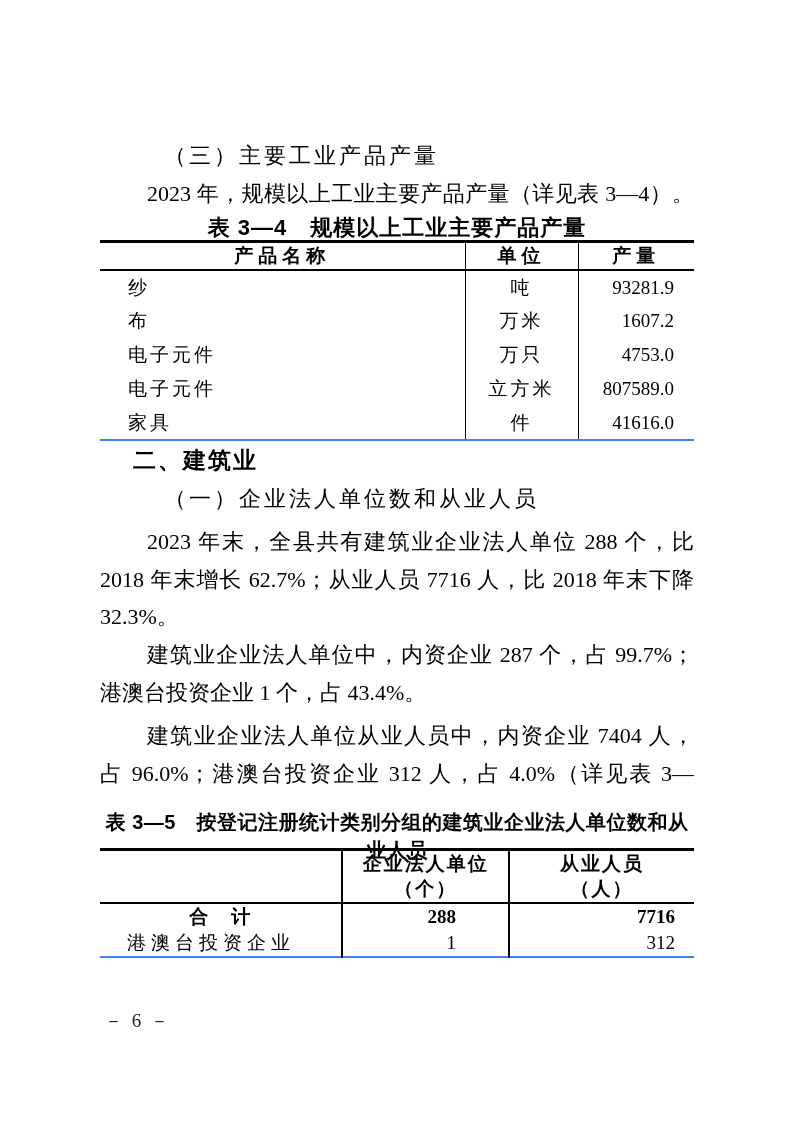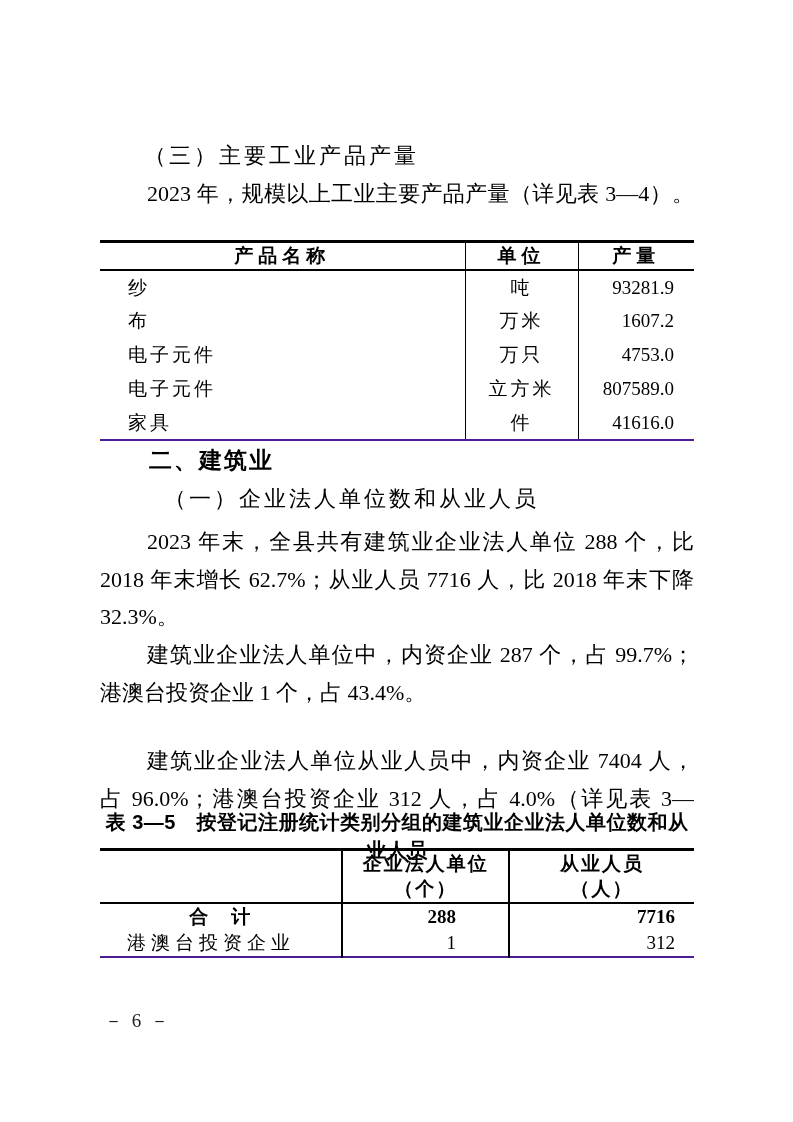--- a/index.html
+++ b/index.html
@@ -28,21 +28,21 @@
   .jl { text-align:justify; text-align-last:justify; text-justify:inter-character; }
   .indent { text-indent:47px; }
 
   
   .t-title { text-align:center; }
   .t34-title { font-size:22px; line-height:30px; letter-spacing:1px; }
   .t35-title { font-size:20px; line-height:28px; letter-spacing:0.5px; }
 
   
   table { position:absolute; left:100px; border-collapse:collapse; table-layout:fixed; }
-  .dtable { width:594px; border-top:3px solid #000; border-bottom:2px solid #4c1d95; }
+  .dtable { width:594px; border-top:3px solid #000; border-bottom:2px solid #3b82f6; }
   .dtable thead tr { border-bottom:2px solid #000; }
   th, td { font-weight:normal; vertical-align:middle; }
 
   
   .t34 th { font-size:19px; letter-spacing:5px; text-align:center; height:27px; }
   .t34 td { font-size:19px; height:34px; }
   .t34 .c1 { width:365px; }
   .t34 .c2 { width:113px; }
   .t34 .c3 { width:116px; }
   .t34 td.c1 { padding-left:28px; letter-spacing:3px; }
@@ -64,26 +64,27 @@
   .t35 tr.total td { font-weight:bold;font-family:Liberation Serif, serif; }
   .t35 tr.total td.c1 { text-align:center; padding-left:0; letter-spacing:2px; }
 
   .page-num { position:absolute; left:104px; top:1008px; font-size:19px; line-height:26px; letter-spacing:2px; color:#222; }
 </style>
 </head>
 <body>
 
 <div class="page">
 
-  <div class="blk kai-heading" style="top:141px; left:144px; width:auto;">（三）主要工业产品产量</div>
+  <div class="blk kai-heading" style="top:141px; left:164px; width:auto;">（三）主要工业产品产量</div>
 
   <div class="blk" style="top:175px">
     <div class="para-line jl indent">2023 年，规模以上工业主要产品产量（详见表 3—4）。</div>
   </div>
 
+  <div class="blk t-title t34-title hei" style="top:213px">表 3—4　规模以上工业主要产品产量</div>
 
   <table class="dtable t34" style="top:240px">
     <thead>
       <tr>
         <th class="c1 hei">产品名称</th>
         <th class="c2 hei vline">单位</th>
         <th class="c3 hei vline">产量</th>
       </tr>
     </thead>
     <tbody>
@@ -108,36 +109,36 @@
         <td class="c3 vline">807589.0</td>
       </tr>
       <tr>
         <td class="c1">家具</td>
         <td class="c2 vline">件</td>
         <td class="c3 vline">41616.0</td>
       </tr>
     </tbody>
   </table>
 
-  <div class="blk sec-heading hei" style="top:444px; left:149px; width:auto;">二、建筑业</div>
+  <div class="blk sec-heading hei" style="top:444px; left:133px; width:auto;">二、建筑业</div>
 
   <div class="blk kai-heading" style="top:484px; left:164px; width:auto;">（一）企业法人单位数和从业人员</div>
 
   <div class="blk" style="top:523px">
     <div class="para-line jl indent">2023 年末，全县共有建筑业企业法人单位 288 个，比</div>
     <div class="para-line jl">2018 年末增长 62.7%；从业人员 7716 人，比 2018 年末下降</div>
     <div class="para-line">32.3%。</div>
   </div>
 
   <div class="blk" style="top:636px">
     <div class="para-line jl indent">建筑业企业法人单位中，内资企业 287 个，占 99.7%；</div>
     <div class="para-line">港澳台投资企业 1 个，占 43.4%。</div>
   </div>
 
-  <div class="blk" style="top:742px">
+  <div class="blk" style="top:717px">
     <div class="para-line jl indent">建筑业企业法人单位从业人员中，内资企业 7404 人，</div>
     <div class="para-line jl">占 96.0%；港澳台投资企业 312 人，占 4.0%（详见表 3—5）。</div>
   </div>
 
   <div class="blk t-title t35-title hei" style="top:808px">表 3—5　按登记注册统计类别分组的建筑业企业法人单位数和从业人员</div>
 
   <table class="dtable t35" style="top:848px">
     <thead>
       <tr>
         <th class="c1"></th>

